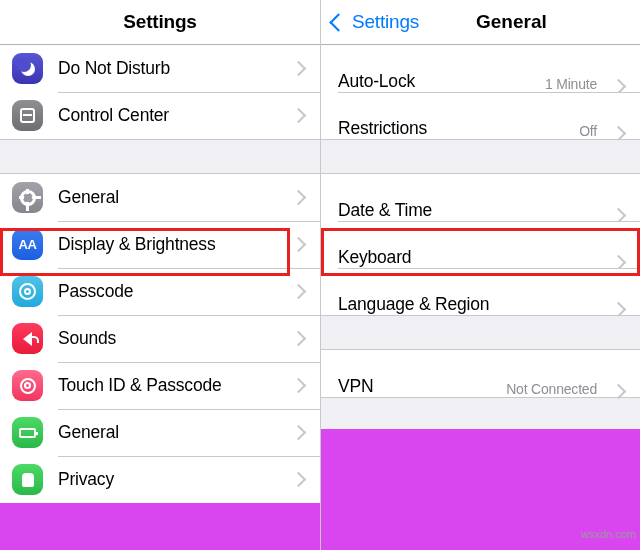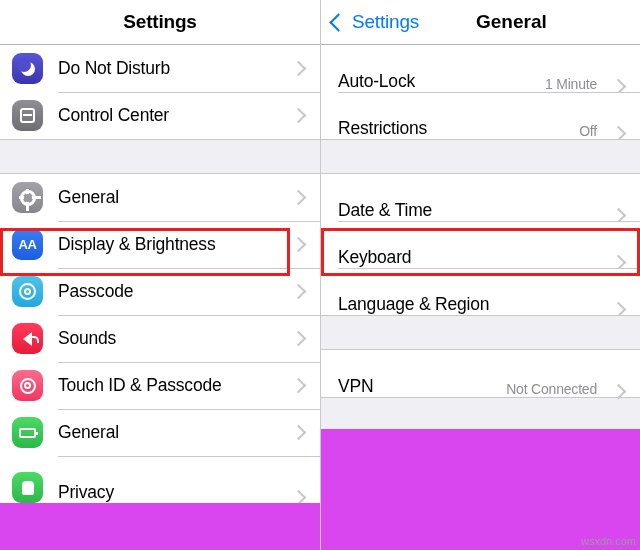--- a/index.html
+++ b/index.html
@@ -332,26 +332,25 @@
   }
   .ic-privacy { background: linear-gradient(#4cd964, #2ab84a); }
   .ic-privacy .hand {
     width: 12px; height: 14px;
     background: #fff;
     border-radius: 4px 4px 2px 2px;
   }
 
   .partial-row {
     overflow: hidden;
-    align-items: flex-end;
   }
   .watermark {
     position: absolute;
     right: 4px;
-    bottom: 3px;
+    bottom: 10px;
     font-size: 11px;
     color: #9b9b9b;
     z-index: 30;
     font-family: "Liberation Sans", sans-serif;
   }
 </style>
 </head>
 <body>
 
 <div class="screen">

